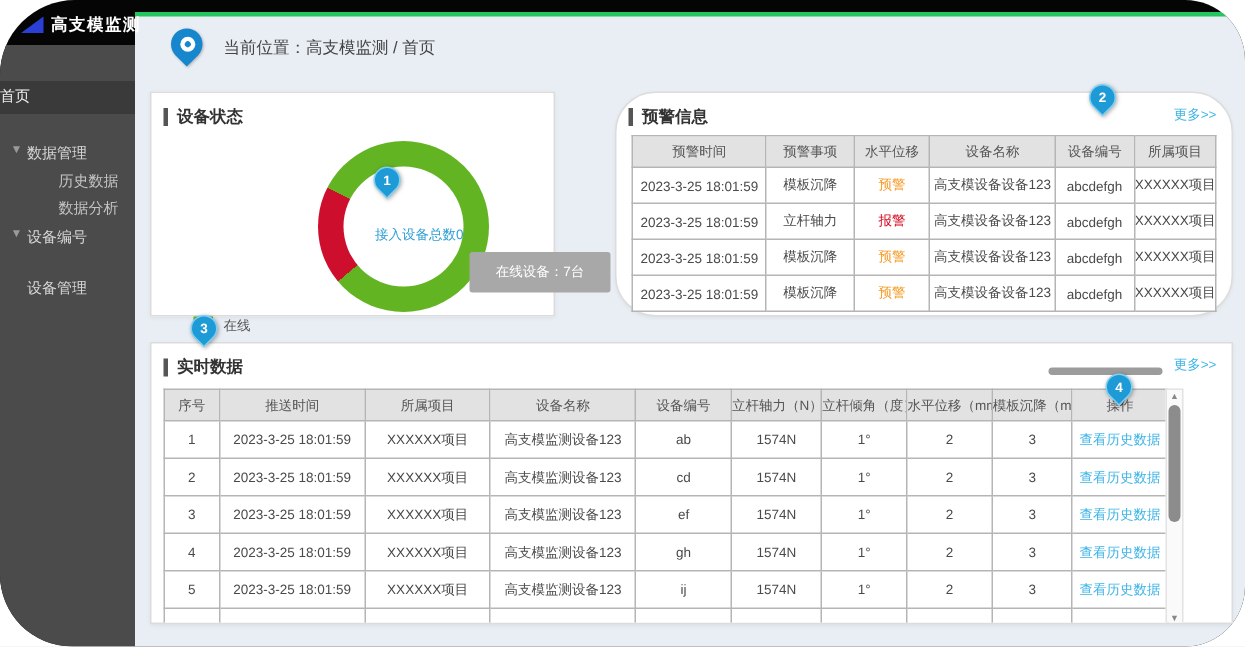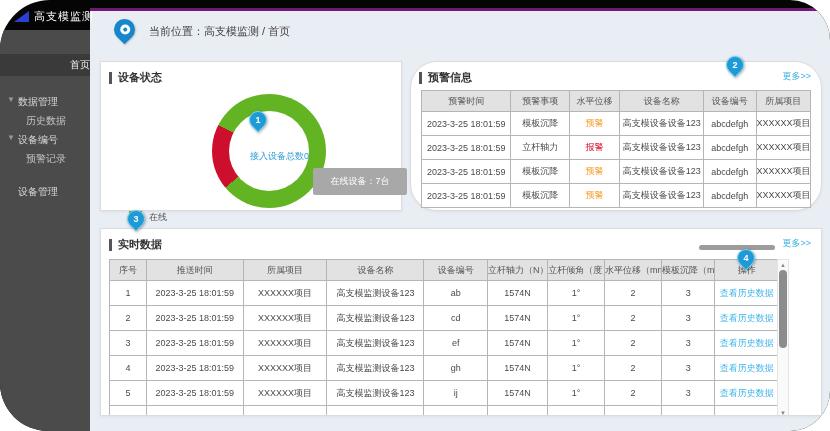--- a/index.html
+++ b/index.html
@@ -4,55 +4,55 @@
 <style>
   * { margin:0; padding:0; box-sizing:border-box; }
   body { background:#fff; font-family:"Liberation Sans","DejaVu Sans",sans-serif; }
 
   .frame { position:relative; width:830px; height:431px; background:#050505;
            border-radius:50px 40px 40px 48px; overflow:hidden; }
 
   
   .logo { position:absolute; left:14px; top:9px; display:flex; align-items:center; gap:5px; z-index:5; }
   .logo-tri { width:0; height:0; border-bottom:11px solid #2a3fd4; border-left:15px solid transparent; }
-  .logo-title { color:#fff; font-size:11px; font-weight:normal; letter-spacing:1px; }
+  .logo-title { color:#fff; font-size:11px; font-weight:bold; letter-spacing:1px; }
 
   
   .sidebar { position:absolute; left:0; top:30px; bottom:0; width:90px; background:#4b4b4b; z-index:2; }
   .side-home { margin-top:24px; height:22px; line-height:22px; background:#3a3a3a;
-               color:#eee; font-size:10px; text-align:right; cursor:pointer; }
+               color:#eee; font-size:10px; text-align:left; cursor:pointer; }
   .side-menu { margin-top:16px; font-size:10px; }
   .side-group { color:#d6d6d6; padding:3px 0 3px 18px; position:relative; cursor:pointer; }
   .side-group .arrow { position:absolute; left:7px; top:3px; font-size:8px; color:#9a9a9a; }
-  .side-sub { color:#c3c3c3; padding:2px 0 2px 26px; cursor:pointer; }
+  .side-sub { color:#c3c3c3; padding:2px 0 2px 39px; cursor:pointer; }
   .side-single { color:#d6d6d6; padding:3px 0 3px 18px; margin-top:14px; cursor:pointer; }
 
   
   .main { position:absolute; left:90px; top:8px; right:0; bottom:0;
-          background:#e9edf4; border-top:3px solid #701a75; }
+          background:#e9edf4; border-top:3px solid #22c55e; }
 
   .breadcrumb { position:absolute; left:24px; top:8px; display:flex; align-items:center; gap:14px; }
   .loc-pin { width:21px; height:21px; background:#1687cc; border-radius:50% 50% 50% 0;
              transform:rotate(-45deg); position:relative; box-shadow:0 1px 2px rgba(0,0,0,.25); }
   .loc-pin .inner { position:absolute; left:5.5px; top:5.5px; width:10px; height:10px;
                     background:#fff; border-radius:50%; }
   .loc-pin .dot { position:absolute; left:8.5px; top:8.5px; width:4px; height:4px;
                   background:#1687cc; border-radius:50%; }
   .breadcrumb-text { font-size:11px; color:#444; margin-top:4px; }
 
   .panel { position:absolute; background:#fff; border:1px solid #dcdcdc;
            box-shadow:0 1px 3px rgba(0,0,0,.06); }
   .panel-head { position:relative; display:flex; align-items:center; padding:8px 10px 0 8px; }
   .tmark { width:3px; height:12px; background:#555; margin-right:6px; }
   .ptitle { font-size:11px; font-weight:bold; color:#333; }
   .more-link { position:absolute; right:10px; top:8px; font-size:9px; color:#3cb4e7;
                text-decoration:none; cursor:pointer; }
 
   
-  .panel-status { left:10px; top:50px; width:302px; height:150px; }
+  .panel-status { left:10px; top:50px; width:270px; height:150px; }
   .donut { position:absolute; left:111px; top:32px; width:114px; height:114px; border-radius:50%; }
   .donut-hole { position:absolute; inset:17px; background:#fff; border-radius:50%;
                 display:flex; align-items:flex-end; justify-content:flex-end; }
   .center-label { color:#2e9fd4; font-size:9px; margin-bottom:28px; }
   .legend { position:absolute; left:28px; top:106px;margin-top:43px; }
   .legend-row { display:flex; align-items:center; gap:7px; margin-bottom:8px; }
   .legend-sq { width:13px; height:13px; }
   .legend-label { font-size:9px; color:#555; }
   .chart-tooltip { position:absolute; left:212px; top:106px; width:94px; height:27px;
                    background:#a8a8a8; color:#fff; font-size:9px; border-radius:2px;
@@ -105,25 +105,25 @@
   </div>
 
   <div class="sidebar">
     <div class="side-home">首页</div>
     <div class="side-menu">
       <div class="side-group">
         <span class="arrow">▼</span>
         <span>数据管理</span>
       </div>
       <div class="side-sub">历史数据</div>
+      <div class="side-sub">数据分析</div>
       <div class="side-group">
         <span class="arrow">▼</span>
         <span>设备编号</span>
       </div>
-      <div class="side-sub">预警记录</div>
       <div class="side-single">设备管理</div>
     </div>
   </div>
 
   <div class="main">
 
     <div class="breadcrumb">
       <div class="loc-pin">
         <div class="inner"></div>
         <div class="dot"></div>

